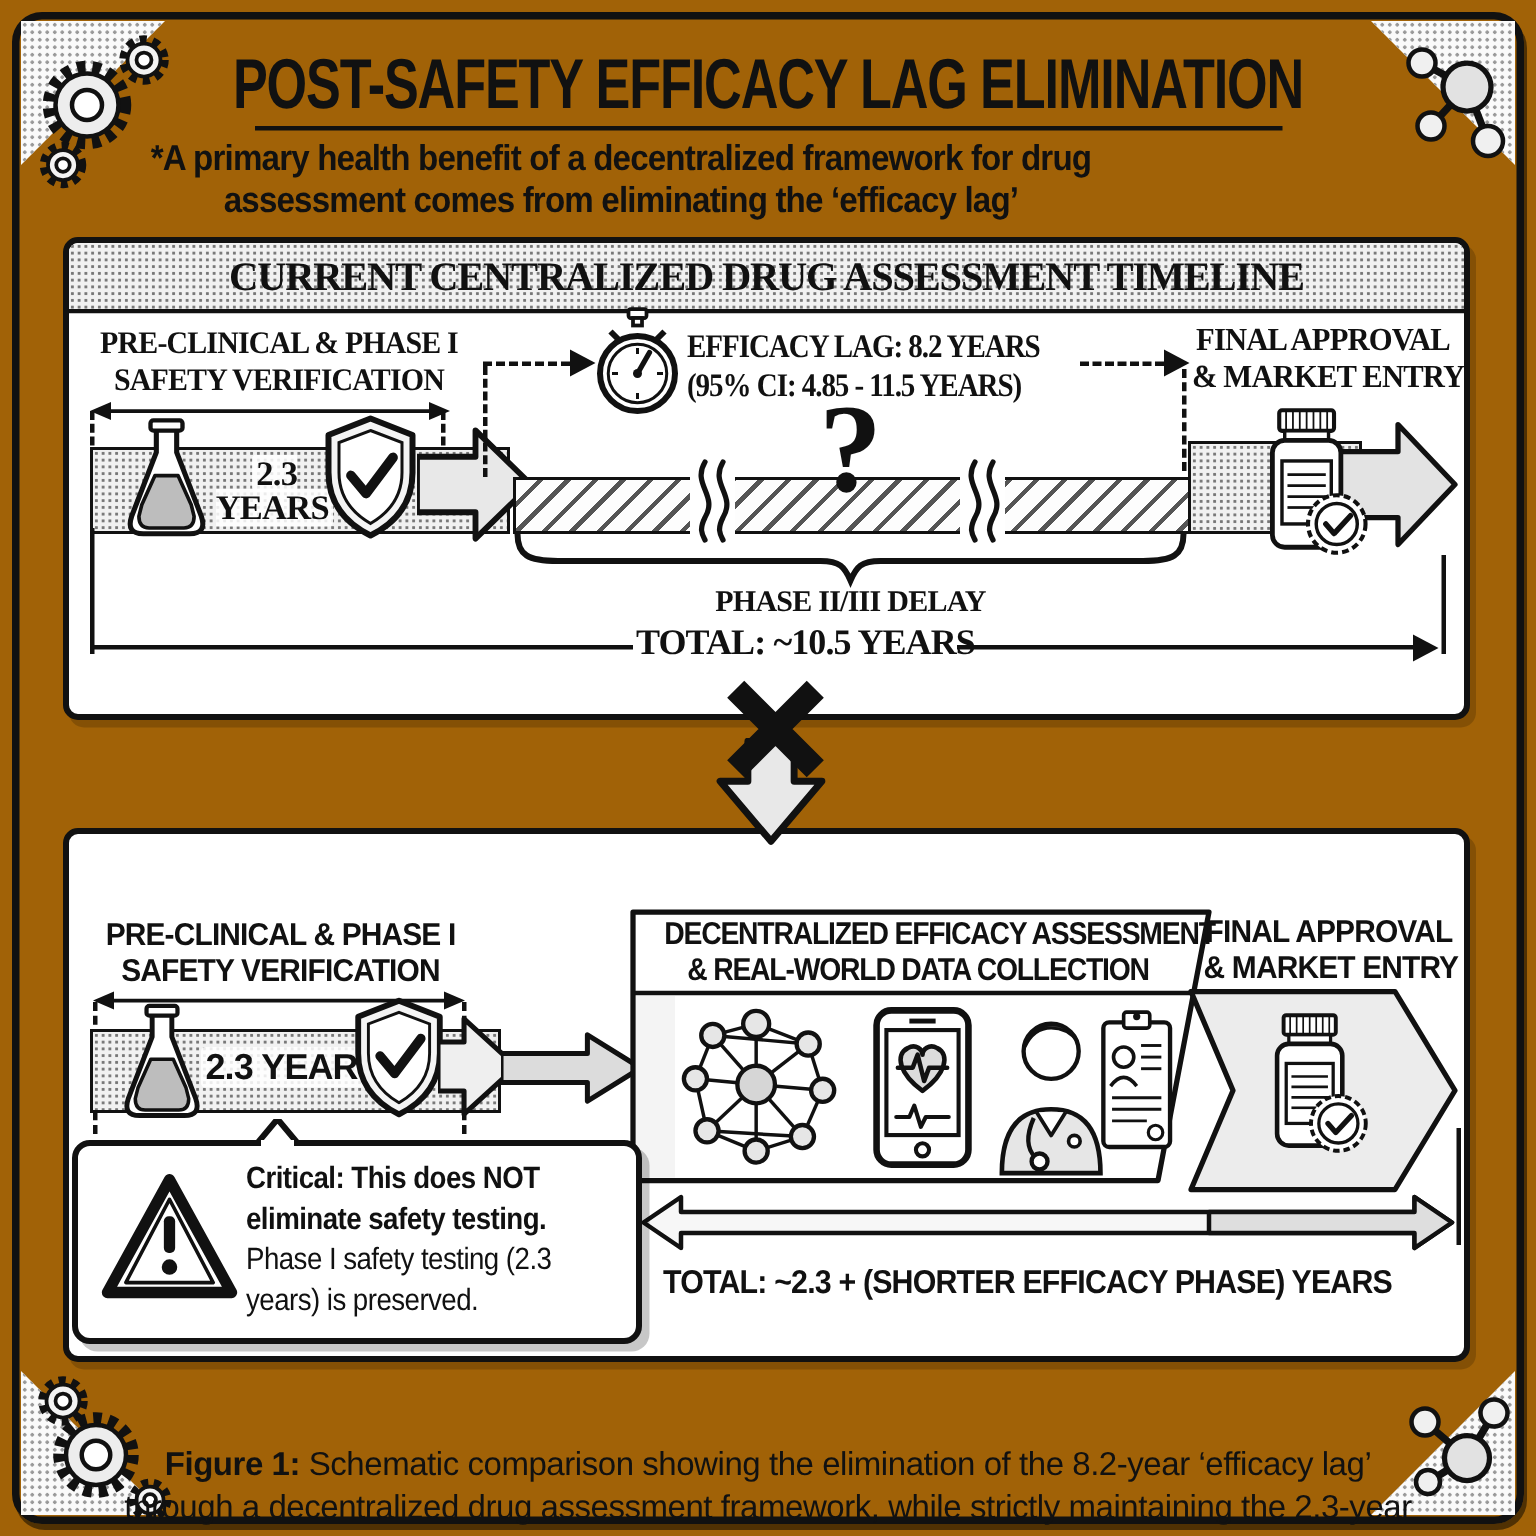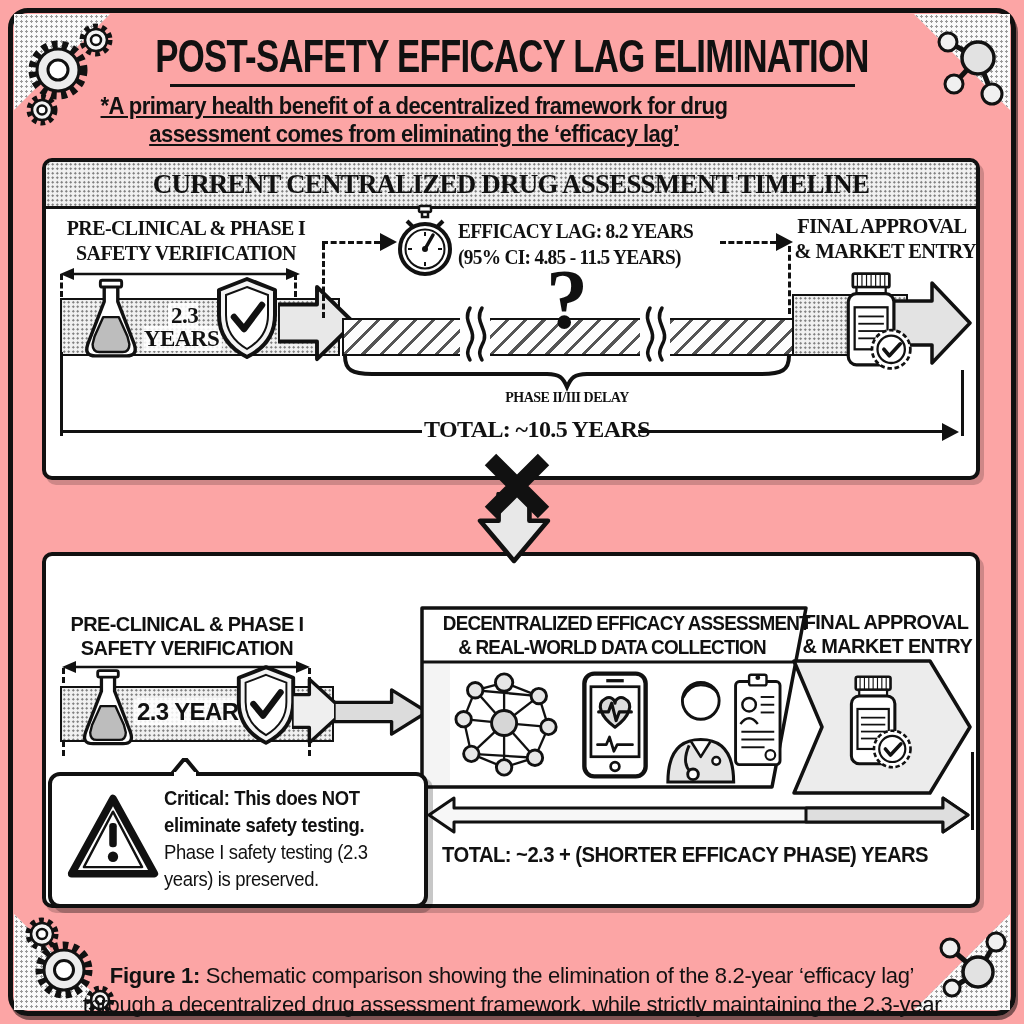--- a/index.html
+++ b/index.html
@@ -1,16 +1,16 @@
 <!DOCTYPE html>
 <html><head>
 <meta charset="utf-8">
 <style>
   html,body{margin:0;padding:0;background:#fff;}
-  #page{position:relative;width:1024px;height:1024px;background:#fca5a5;overflow:hidden;
+  #page{position:relative;width:1024px;height:1024px;background:#a16207;overflow:hidden;
         font-family:"Liberation Sans",sans-serif;color:#111;}
   .abs{position:absolute;}
   .b{font-weight:700;}
   .center{text-align:center;}
   .nowrap{white-space:nowrap;}
   .cond{letter-spacing:-0.6px;}
   .sqzL{transform:scaleX(0.88);transform-origin:0 0;}
   .dots{background-color:#f1f1f1;background-image:radial-gradient(#777 0.9px,transparent 1px);background-size:4.5px 4.5px;}
   .dots2{background-color:#fafafa;background-image:radial-gradient(#999 1px,transparent 1.15px);background-size:5px 5px;}
   .hatch{background:repeating-linear-gradient(135deg,#fdfdfd 0 10px,#555 10px 13px);}
@@ -101,21 +101,21 @@
       <circle cx="24" cy="26" r="9" fill="#f0f0f0" stroke="#111" stroke-width="3"></circle>
       <circle cx="26" cy="66" r="8" fill="#f0f0f0" stroke="#111" stroke-width="3"></circle>
       <circle cx="70" cy="20" r="9" fill="#f0f0f0" stroke="#111" stroke-width="3"></circle>
     </svg>
   </span>
 
   <div class="abs center" style="left:0;top:28px;width:1024px;">
     <div class="b nowrap" style="font-size:47px;transform:scaleX(0.74);transform-origin:50% 0;letter-spacing:-1px;">POST-SAFETY EFFICACY LAG ELIMINATION</div>
   </div>
   <div class="abs" style="left:170px;top:84px;width:685px;border-top:3px solid #111;"></div>
-  <div class="abs center" style="left:0;top:92px;width:828px;text-decoration:underline;">
+  <div class="abs center" style="left:0;top:92px;width:828px;">
     <div class="b nowrap cond" style="font-size:24px;transform:scaleX(0.92);transform-origin:50% 0;">*A primary health benefit of a decentralized framework for drug</div>
     <div class="b nowrap cond" style="font-size:24px;transform:scaleX(0.92);transform-origin:50% 0;">assessment comes from eliminating the ‘efficacy lag’</div>
   </div>
 
   <div class="abs panel" style="left:42px;top:158px;width:930px;height:314px;font-family:Liberation Serif, serif;">
     <div class="phead dots">CURRENT CENTRALIZED DRUG ASSESSMENT TIMELINE</div>
 
     <div class="abs center" style="left:10px;top:54px;width:260px;">
       <div class="b nowrap cond" style="font-size:21px;transform:scaleX(0.95);transform-origin:50% 0;">PRE-CLINICAL &amp; PHASE I</div>
       <div class="b nowrap cond" style="font-size:21px;transform:scaleX(0.95);transform-origin:50% 0;">SAFETY VERIFICATION</div>
@@ -228,21 +228,21 @@
           <path d="M59,86 l6,7 l12,-13" fill="none" stroke="#111" stroke-width="4" stroke-linecap="round" stroke-linejoin="round"></path>
         </g>
       </svg>
     </span>
 
     <span class="ic" style="left:296px;top:192px;">
       <svg width="450" height="38" viewBox="0 0 450 38">
         <path d="M3,2 C3,16 10,20 30,20 L205,20 C218,20 221,24 225,33 C229,24 232,20 245,20 L420,20 C440,20 447,16 447,2" fill="none" stroke="#111" stroke-width="4" stroke-linecap="round"></path>
       </svg>
     </span>
-    <div class="abs center b nowrap" style="left:366px;top:228px;width:310px;font-size:14px;letter-spacing:-0.5px;">PHASE II/III DELAY</div>
+    <div class="abs center b nowrap" style="left:366px;top:228px;width:310px;font-size:20px;letter-spacing:-0.5px;">PHASE II/III DELAY</div>
 
     <div class="abs vline" style="left:14px;top:190px;height:84px;"></div>
     <div class="abs vline" style="left:915px;top:208px;height:66px;"></div>
     <div class="abs hline" style="left:16px;top:268px;width:360px;"></div>
     <div class="abs center b nowrap" style="left:378px;top:254px;width:210px;font-size:24px;letter-spacing:-0.6px;">TOTAL: ~10.5 YEARS</div>
     <div class="abs hline" style="left:592px;top:268px;width:306px;"></div>
     <div class="abs tri-r" style="left:896px;top:260.5px;"></div>
   </div>
 
   <span class="ic" style="left:481px;top:450px;z-index:6;">
@@ -401,21 +401,21 @@
           <line x1="31" y1="74" x2="51" y2="74" stroke="#111" stroke-width="2"></line>
           <g>
             <circle cx="67" cy="86" r="21" fill="#fff" stroke="#111" stroke-width="3" stroke-dasharray="5 3"></circle>
             <circle cx="67" cy="86" r="15" fill="#fff" stroke="#111" stroke-width="2.5"></circle>
             <path d="M59,86 l6,7 l12,-13" fill="none" stroke="#111" stroke-width="4" stroke-linecap="round" stroke-linejoin="round"></path>
           </g>
         </svg>
       </span>
     </div>
 
-    <div class="abs" style="left:2px;top:216px;width:372px;height:128px;border:4px solid #111;border-radius:12px;background:#fff;box-shadow:5px 5px 0 rgba(0,0,0,0.22);z-index:4;">
+    <div class="abs" style="left:2px;top:204px;width:372px;height:128px;border:4px solid #111;border-radius:12px;background:#fff;box-shadow:5px 5px 0 rgba(0,0,0,0.22);z-index:4;">
       <svg width="30" height="18" viewBox="0 0 30 18" style="position:absolute;left:118px;top:-18px;">
         <polygon points="0,18 15,0 30,18" fill="#fff" stroke="#111" stroke-width="4"></polygon>
         <rect x="4" y="14" width="22" height="5" fill="#fff"></rect>
       </svg>
       <span class="ic" style="left:14px;top:14px;">
         <svg width="94" height="94" viewBox="0 0 100 94">
           <path d="M50,6 L94,86 L6,86 Z" fill="#fff" stroke="#111" stroke-width="8" stroke-linejoin="round"></path>
           <path d="M50,20 L81,79 L19,79 Z" fill="#fff" stroke="#111" stroke-width="2.5" stroke-linejoin="round"></path>
           <rect x="46" y="32" width="8" height="26" rx="3.5" fill="#111"></rect>
           <circle cx="50" cy="68" r="5.5" fill="#111"></circle>

